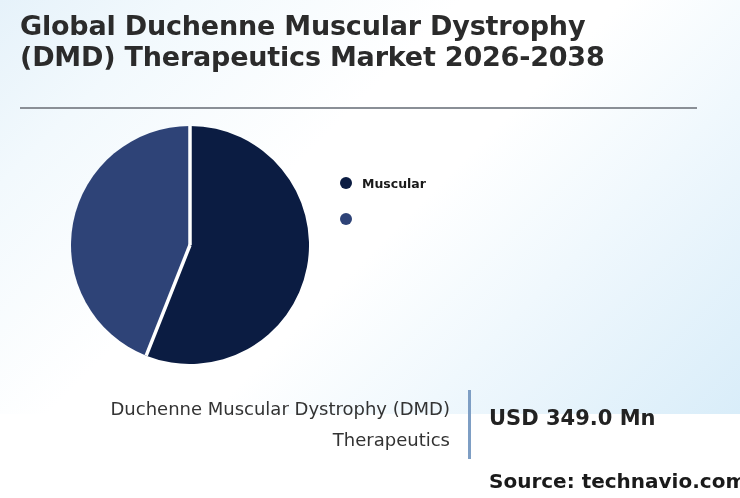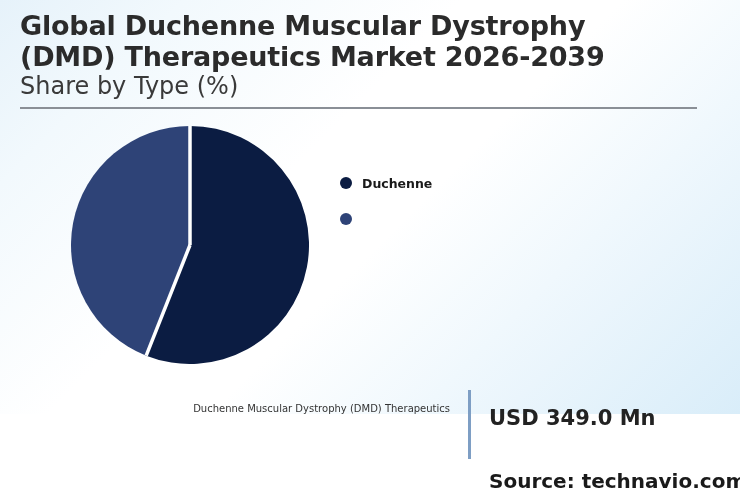--- a/index.html
+++ b/index.html
@@ -98,21 +98,21 @@
   }
 
   
   #stat-caption {
     position: absolute;
     left: 30px;
     top: 393px;
     width: 420px;
     text-align: right;
     font-family: "DejaVu Sans", sans-serif;
-    font-size: 10px;
+    font-size: 18px;
     line-height: 31px;
     color: #333333;
   }
   #stat-divider {
     position: absolute;
     left: 468px;
     top: 390px;
     width: 3px;
     height: 69px;
     background: #7e9ec4;
@@ -138,42 +138,41 @@
     white-space: nowrap;
   }
 </style>
 </head>
 <body>
 
 <div id="infographic">
 
   <div id="header">
     <div class="title-line">Global Duchenne Muscular Dystrophy</div>
-    <div class="title-line">(DMD) Therapeutics Market 2026-2039</div>
-    <div class="subtitle-line">Share by Type (%)</div>
+    <div class="title-line">(DMD) Therapeutics Market 2026-2038</div>
   </div>
   <div id="title-rule"></div>
 
   <div id="pie-wrap">
     <svg id="pie-svg" width="238" height="238" viewBox="0 0 238 238">
       <g>
         <path id="slice-0" d="M 119 119 L 119.00 0.00 A 119 119 0 1 1 75.19 229.64 Z" fill="#0b1c42"></path>
         <path id="slice-1" d="M 119 119 L 75.19 229.64 A 119 119 0 0 1 119.00 0.00 Z" fill="#2e4377"></path>
       </g>
       <g id="slice-separators">
           <line x1="119" y1="119" x2="119.00" y2="0.00" stroke="#ffffff" stroke-width="3.5"></line>
           <line x1="119" y1="119" x2="75.19" y2="229.64" stroke="#ffffff" stroke-width="3.5"></line>
         </g>
     </svg>
   </div>
 
   <div id="legend">
     <div class="legend-row">
       <span class="legend-dot" style="background:#0b1c42"></span>
-      <span class="legend-label">Duchenne</span>
+      <span class="legend-label">Muscular</span>
     </div>
     <div class="legend-row">
       <span class="legend-dot" style="background:#2e4377"></span>
     </div>
   </div>
 
   <div id="stat-caption">
     <div>Duchenne Muscular Dystrophy (DMD) Therapeutics</div>
   </div>
   <div id="stat-divider"></div>

